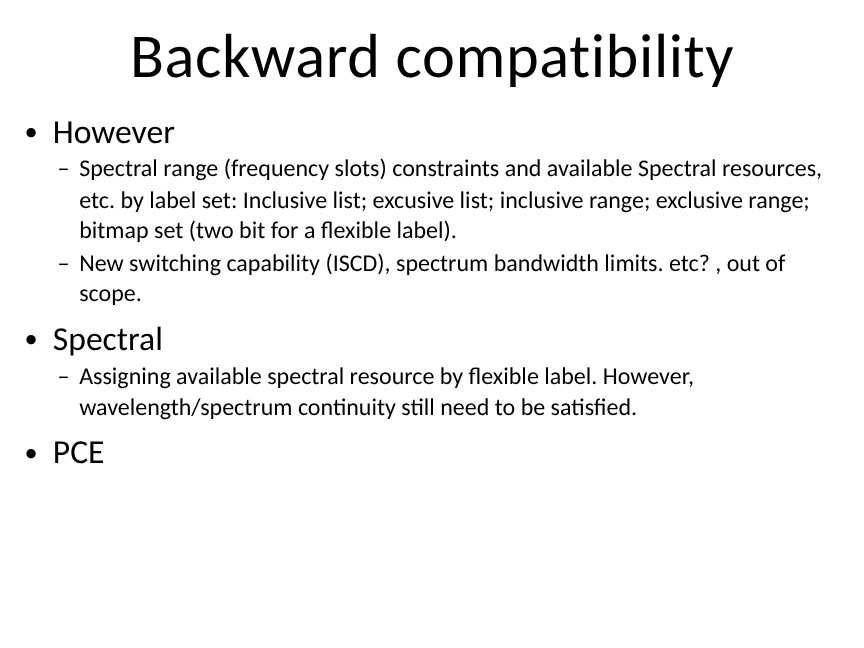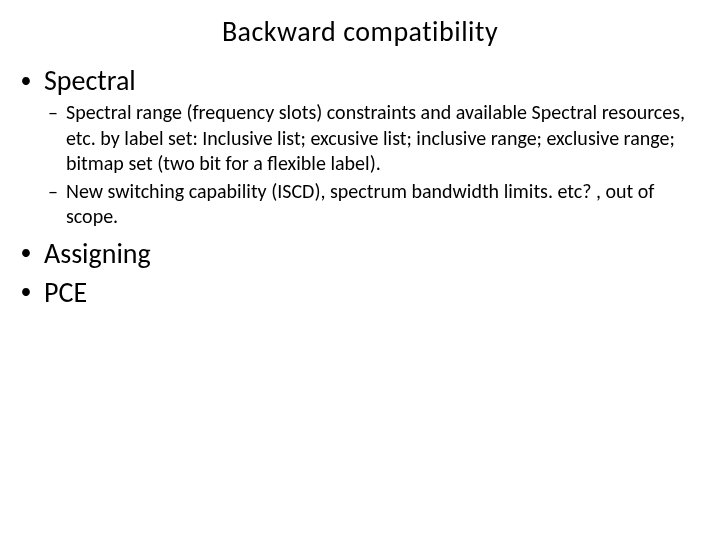--- a/index.html
+++ b/index.html
@@ -13,21 +13,21 @@
     overflow: hidden;
   }
   .slide {
     width: 720px;
     height: 540px;
     box-sizing: border-box;
     padding: 10px 18px 0 18px;
   }
   .title {
     text-align: center;
-    font-size: 28px;
+    font-size: 52px;
     font-weight: 400;
     margin: 4px 0 14px 0;
     letter-spacing: 0.5px;
   }
   .section {
     font-size: 28px;
     font-weight: 400;
     margin: 4px 0 2px 0;
     display: flex;
     align-items: center;
@@ -63,30 +63,33 @@
 </style>
 </head>
 <body>
 
 <div class="slide">
 
   <div class="title">Backward compatibility</div>
 
   <div class="section">
     <span class="dot">•</span>
-    <span>Spectral</span>
+    <span>However</span>
   </div>
   <ul class="sub">
     <li><span>Spectral range (frequency slots) constraints and available Spectral resources, etc. by label set: Inclusive list; excusive list; inclusive  range; exclusive range; bitmap set (two bit for a flexible label).</span></li>
     <li><span class="italic">New switching capability (ISCD), spectrum bandwidth limits. etc? , out of scope.</span></li>
   </ul>
 
   <div class="section">
     <span class="dot">•</span>
-    <span>Assigning</span>
+    <span>Spectral</span>
   </div>
+  <ul class="sub">
+    <li><span>Assigning available spectral resource by flexible label. However, wavelength/spectrum continuity still need to be satisfied.</span></li>
+  </ul>
 
   <div class="section">
     <span class="dot">•</span>
     <span>PCE</span>
   </div>
 
 </div>
 
 </body></html>

